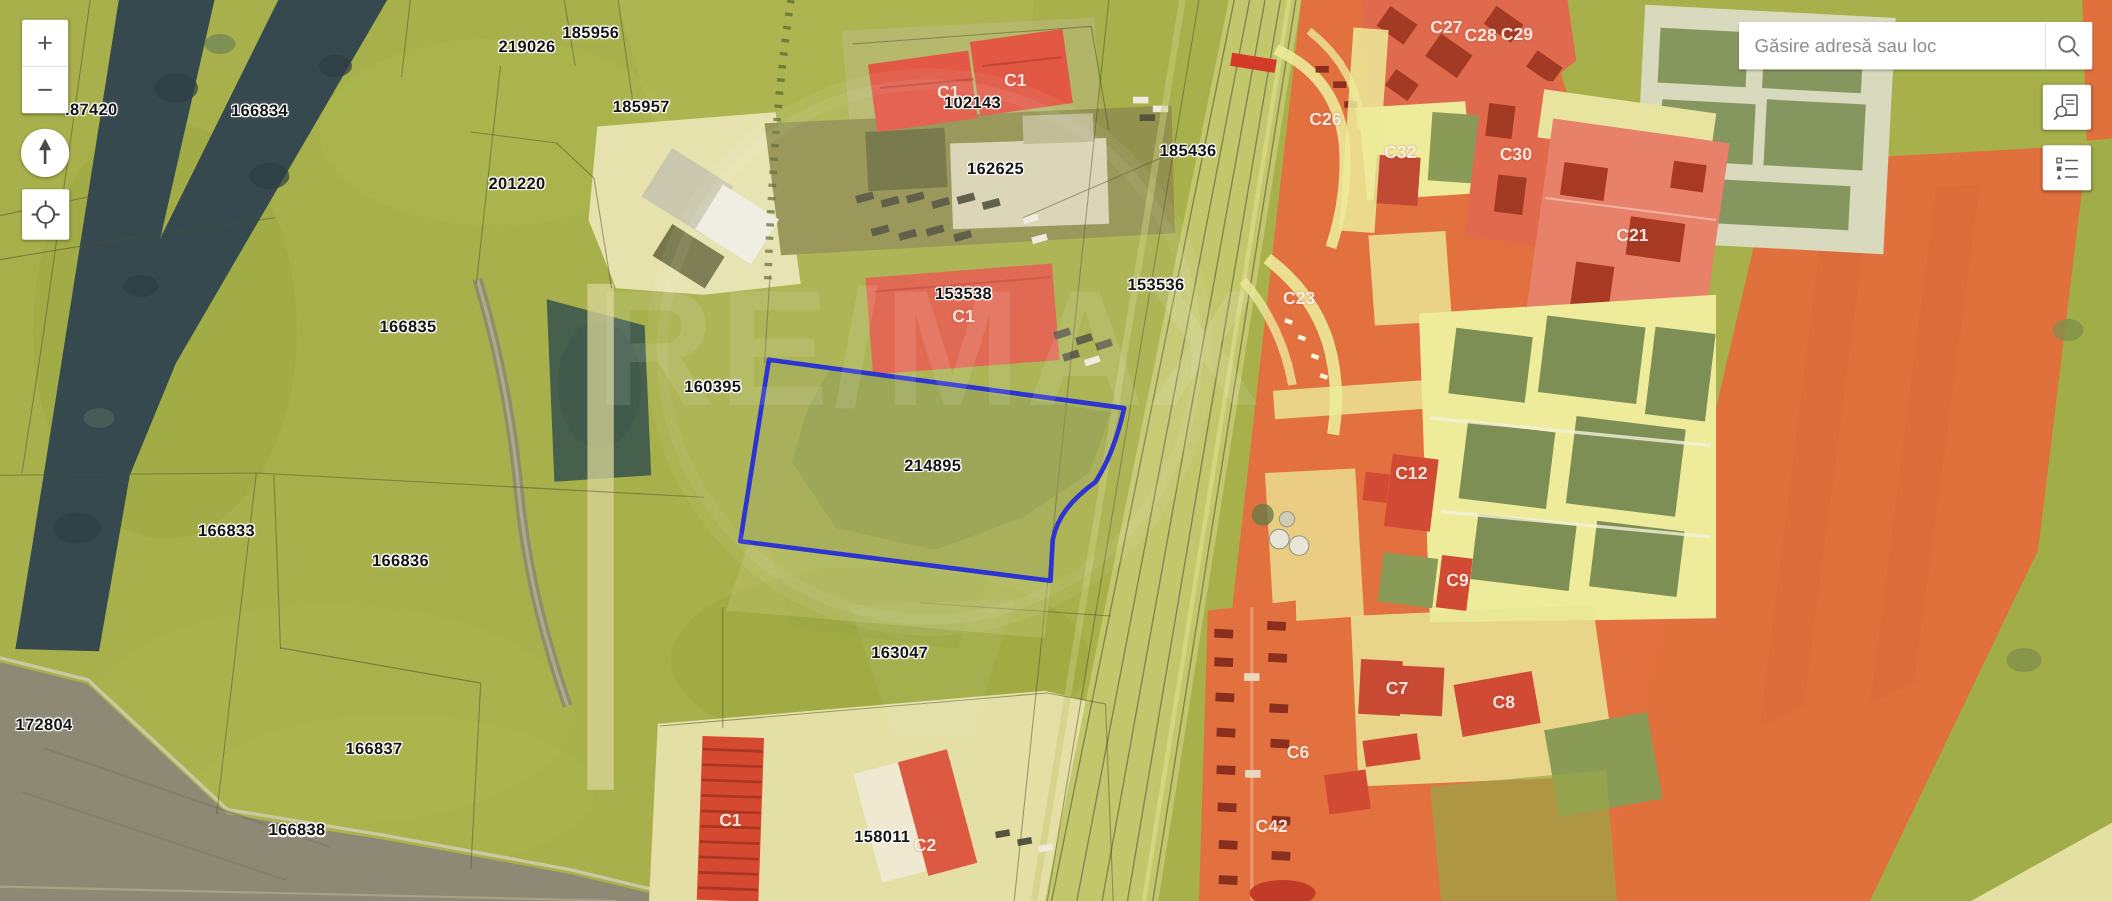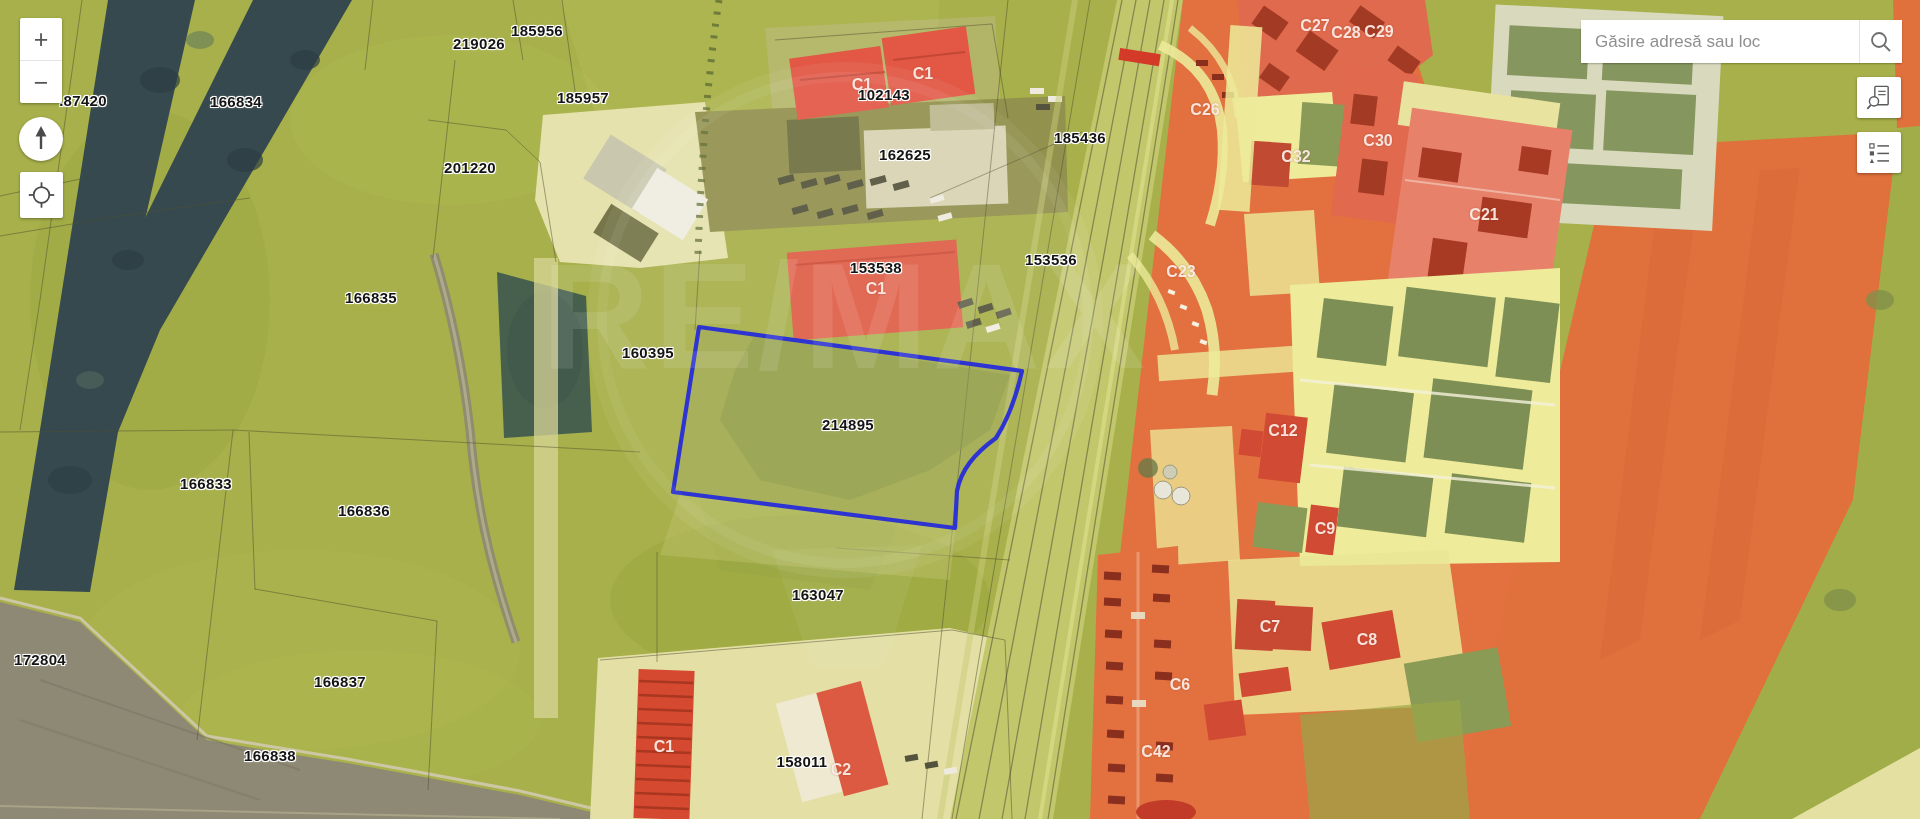--- a/index.html
+++ b/index.html
@@ -366,21 +366,21 @@
       <div class="parcel-label" style="left: 40px; top: 659px;">172804</div>
       <div class="parcel-label" style="left: 340px; top: 681px;">166837</div>
       <div class="parcel-label" style="left: 270px; top: 755px;">166838</div>
       <div class="parcel-label" style="left: 802px; top: 761px;">158011</div>
       <div class="bldg-label" style="left: 862px; top: 85px;">C1</div>
       <div class="bldg-label" style="left: 923px; top: 74px;">C1</div>
       <div class="bldg-label" style="left: 1205px; top: 110px;">C26</div>
       <div class="bldg-label" style="left: 1315px; top: 26px;">C27</div>
       <div class="bldg-label" style="left: 1346px; top: 33px;">C28</div>
       <div class="bldg-label" style="left: 1379px; top: 32px;">C29</div>
-      <div class="bldg-label" style="left: 1273px; top: 157px; margin-left: 23px;">C32</div>
+      <div class="bldg-label" style="left: 1273px; top: 140px;">C32</div>
       <div class="bldg-label" style="left: 1378px; top: 141px;">C30</div>
       <div class="bldg-label" style="left: 1484px; top: 215px;">C21</div>
       <div class="bldg-label" style="left: 1181px; top: 272px;">C23</div>
       <div class="bldg-label" style="left: 876px; top: 289px;">C1</div>
       <div class="bldg-label" style="left: 1283px; top: 431px;">C12</div>
       <div class="bldg-label" style="left: 1325px; top: 529px;">C9</div>
       <div class="bldg-label" style="left: 1270px; top: 627px;">C7</div>
       <div class="bldg-label" style="left: 1367px; top: 640px;">C8</div>
       <div class="bldg-label" style="left: 1180px; top: 685px;">C6</div>
       <div class="bldg-label" style="left: 1156px; top: 720px; margin-top: 32px;">C42</div>

